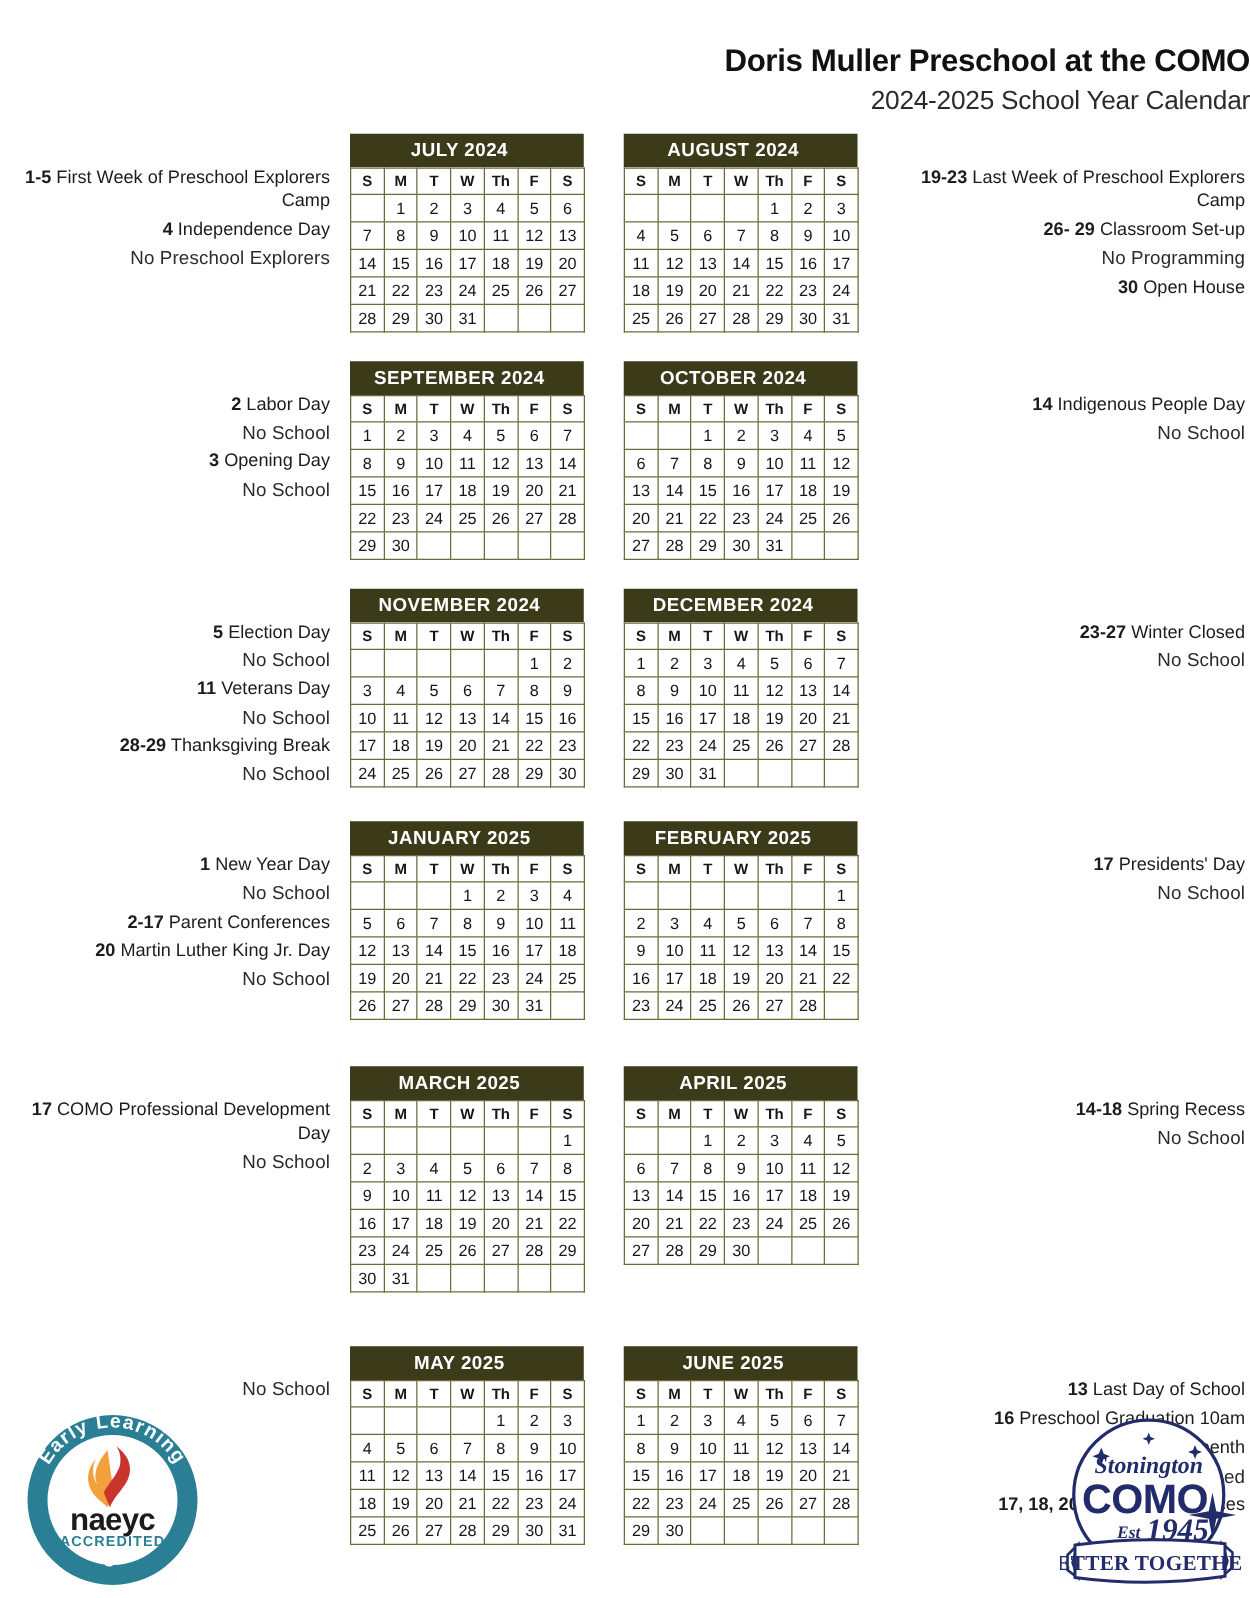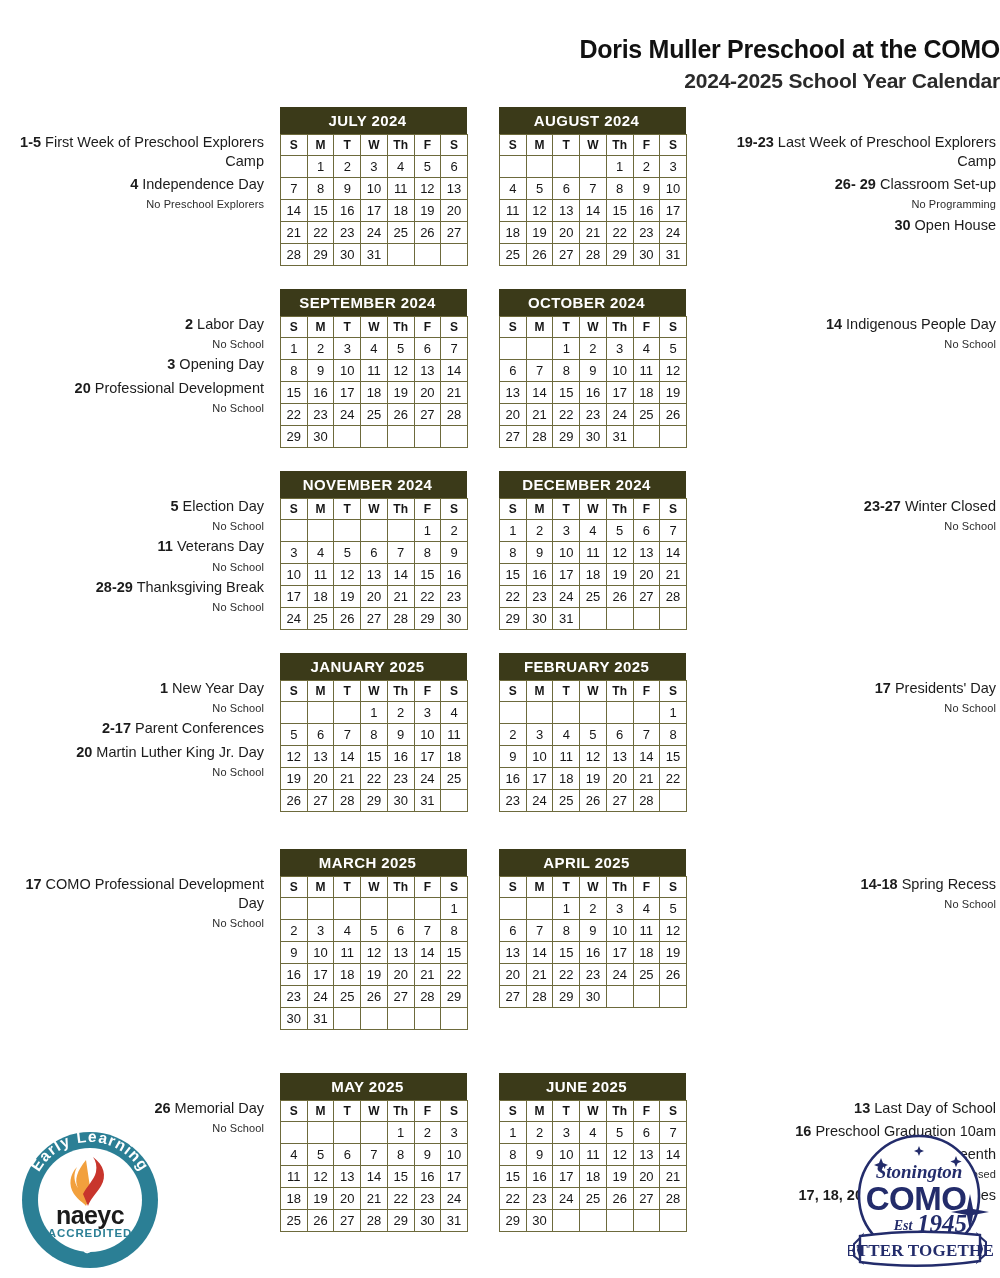--- a/index.html
+++ b/index.html
@@ -23,21 +23,21 @@
   }
   .page-title {
     font-size: 25px;
     font-weight: bold;
     letter-spacing: -0.3px;
     color: #111111;
     line-height: 1.1;
   }
   .page-subtitle {
     font-size: 21px;
-    font-weight: bold;
+    font-weight: normal;
     color: #2b2b2b;
     margin-top: 5px;
     letter-spacing: -0.2px;
   }
 
   
   .calendar-rows {
     margin-top: 14px;
   }
   .cal-row {
@@ -57,21 +57,21 @@
     padding-top: 22px;
     font-size: 14.5px;
     line-height: 1.32;
     color: #1c1c1c;
   }
   .notes.left  { text-align: right; padding-right: 12px; }
   .notes.right { text-align: right;  padding-left: 14px; }
   .note-line { margin: 4px; }
   .note-date { font-weight: bold; }
   .note-sub {
-    font-size: 11px;
+    font-size: 15px;
     color: #2b2b2b;
     line-height: 1.25;
     letter-spacing: 0.1px;
   }
 
   
   .month {
     width: 187px;
   }
   .month-header {
@@ -269,21 +269,20 @@
         <p class="note-line"><span class="note-date">26- 29</span><span> Classroom Set-up</span></p>
         <p class="note-line note-sub">No Programming</p>
         <p class="note-line"><span class="note-date">30</span><span> Open House</span></p>
       </div>
     </div>
     <div class="cal-row" data-row="2">
       <div class="notes left">
         <p class="note-line"><span class="note-date">2</span><span> Labor Day</span></p>
         <p class="note-line note-sub">No School</p>
         <p class="note-line"><span class="note-date">3</span><span> Opening Day</span></p>
-        <p class="note-line"><span class="note-date">20</span><span> Professional Development</span></p>
         <p class="note-line note-sub">No School</p>
       </div>
       <div class="month">
         <div class="month-header">SEPTEMBER 2024</div>
         <table class="month-grid">
           <thead>
             <tr>
               <th>S</th>
               <th>M</th>
               <th>T</th>
@@ -833,21 +832,20 @@
           </tbody>
         </table>
       </div>
       <div class="notes right">
         <p class="note-line"><span class="note-date">14-18</span><span> Spring Recess</span></p>
         <p class="note-line note-sub">No School</p>
       </div>
     </div>
     <div class="cal-row" data-row="6">
       <div class="notes left">
-        <p class="note-line"><span class="note-date">26</span><span> Memorial Day</span></p>
         <p class="note-line note-sub">No School</p>
       </div>
       <div class="month">
         <div class="month-header">MAY 2025</div>
         <table class="month-grid">
           <thead>
             <tr>
               <th>S</th>
               <th>M</th>
               <th>T</th>

